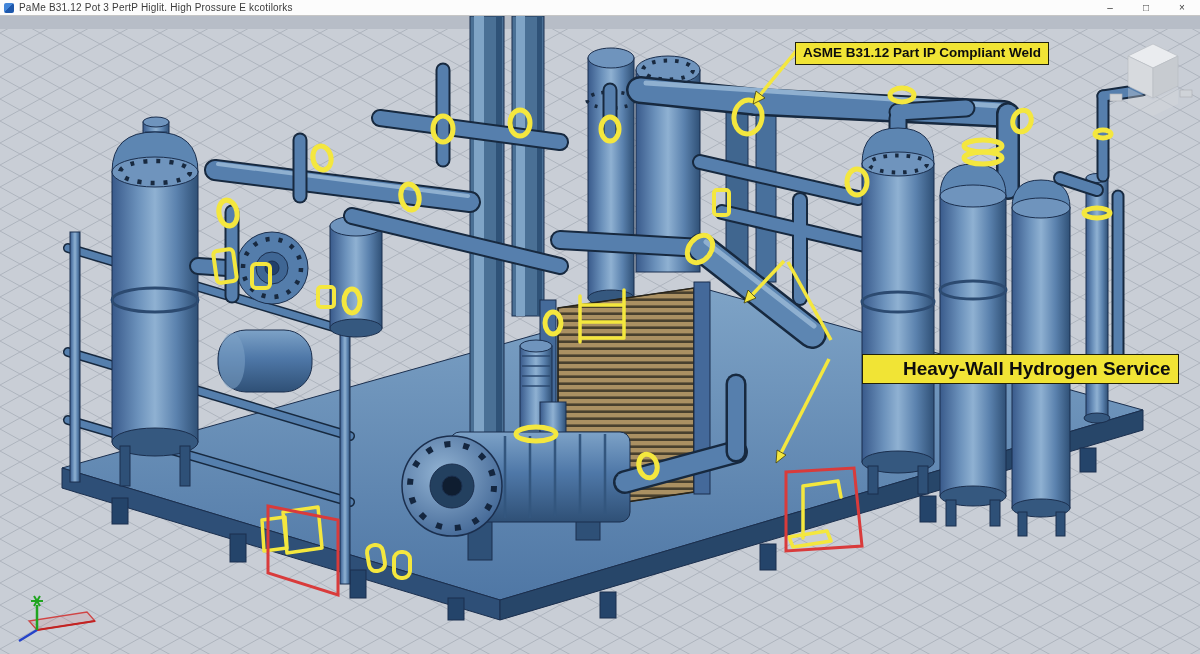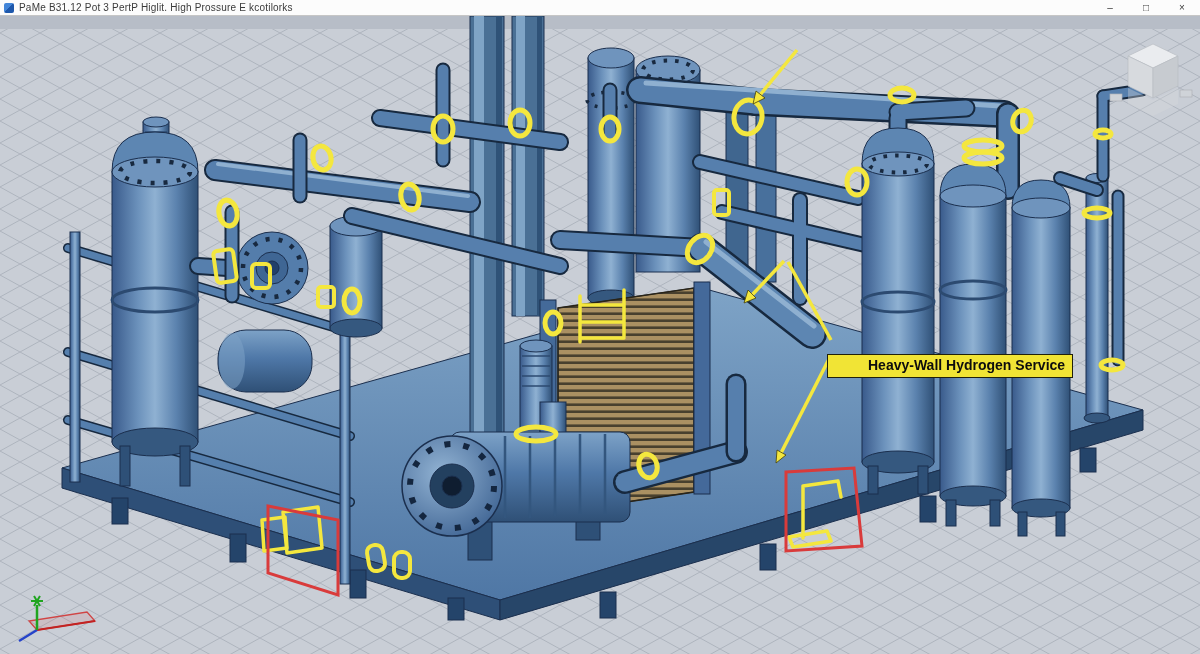--- a/index.html
+++ b/index.html
@@ -28,21 +28,21 @@
   .canvas{position:absolute;top:16px;left:0;width:1200px;height:638px;}
   .canvas svg{position:absolute;top:0;left:0;}
   
   .anno-label{
     position:absolute;background:#f1e435;border:1.5px solid #20200a;
     color:#0d0d0d;font-weight:600;white-space:nowrap;z-index:20;
     padding:2px 7px;line-height:1.25;
   }
   #label1{left:795px;top:26px;font-size:13.5px;}
   #label2{left:780px;top:240px;font-size:13.5px;}
-  #label3{left:827px;top:338px;font-size:14px;padding-left:40px;}
+  #label3{left:862px;top:338px;font-size:19px;padding-left:40px;}
 </style>
 </head>
 <body>
 
 <div class="titlebar">
   <div class="app-icon"></div>
   <div class="title-text">PaMe B31.12 Pot 3 PertP Higlit. High Prossure E kcotilorks</div>
   <div class="win-controls">
     <div class="win-btn">–</div>
     <div class="win-btn">□</div>
@@ -415,14 +415,15 @@
 
     <g>
       <polygon points="37,630 95,621 87,612 29,621" fill="rgba(220,70,70,0.12)" stroke="#d04545" stroke-width="1.3"></polygon>
       <line x1="37" y1="630" x2="95" y2="621" stroke="#c22222" stroke-width="2"></line>
       <line x1="37" y1="630" x2="19" y2="641" stroke="#2543c9" stroke-width="2.5"></line>
       <line x1="37" y1="630" x2="37" y2="605" stroke="#1fa51f" stroke-width="2.5"></line>
       <path d="M31,601 L43,601 M34,596 L40,606 M40,596 L34,606" stroke="#1fa51f" stroke-width="2"></path>
     </g>
   </svg>
 
+  <div class="anno-label" id="label1">ASME B31.12 Part IP Compliant Weld</div>
   <div class="anno-label" id="label3">Heavy-Wall Hydrogen Service</div>
 </div>
 
 </body></html>

